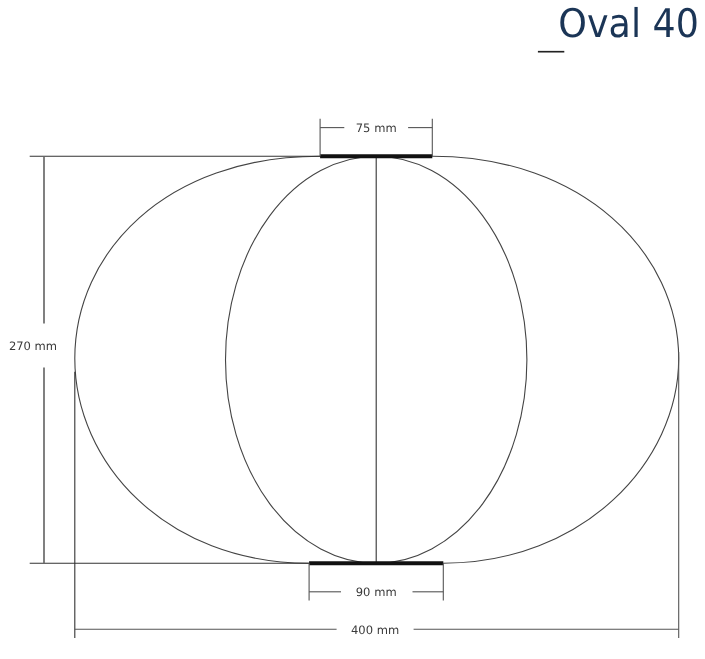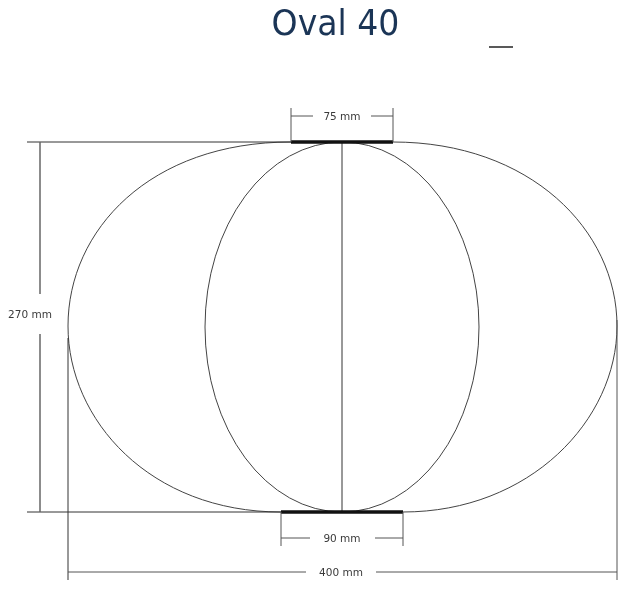--- a/index.html
+++ b/index.html
@@ -1,17 +1,17 @@
 <!DOCTYPE html>
 <html><head>
   <meta charset="utf-8">
   <style>
     html, body { margin: 0; padding: 0; background: #ffffff; }
     body { width: 641px; height: 599px; position: relative; overflow: hidden; font-family: "DejaVu Sans", sans-serif; }
-    .title { position: absolute; left: 0; width: 100%; top: 0; text-align: center; }
+    .title { position: absolute; left: 0; width: 100%; top: 0; text-align: right; }
     .title span { display: inline-block; margin-left: 30px; font-family: "DejaVu Sans", sans-serif; font-size: 36px; font-weight: normal; color: #1b3556; letter-spacing: 0px; line-height: 44px; padding-top: 1px; transform: scaleX(0.92); }
     svg { position: absolute; left: 0; top: 0; }
     .dim-label { font-family: "DejaVu Sans", sans-serif; font-size: 10.5px; fill: #3a3a3a; }
   </style>
 </head>
 <body>
 
 <div class="title">
   <span>Oval 40</span>
 </div>

